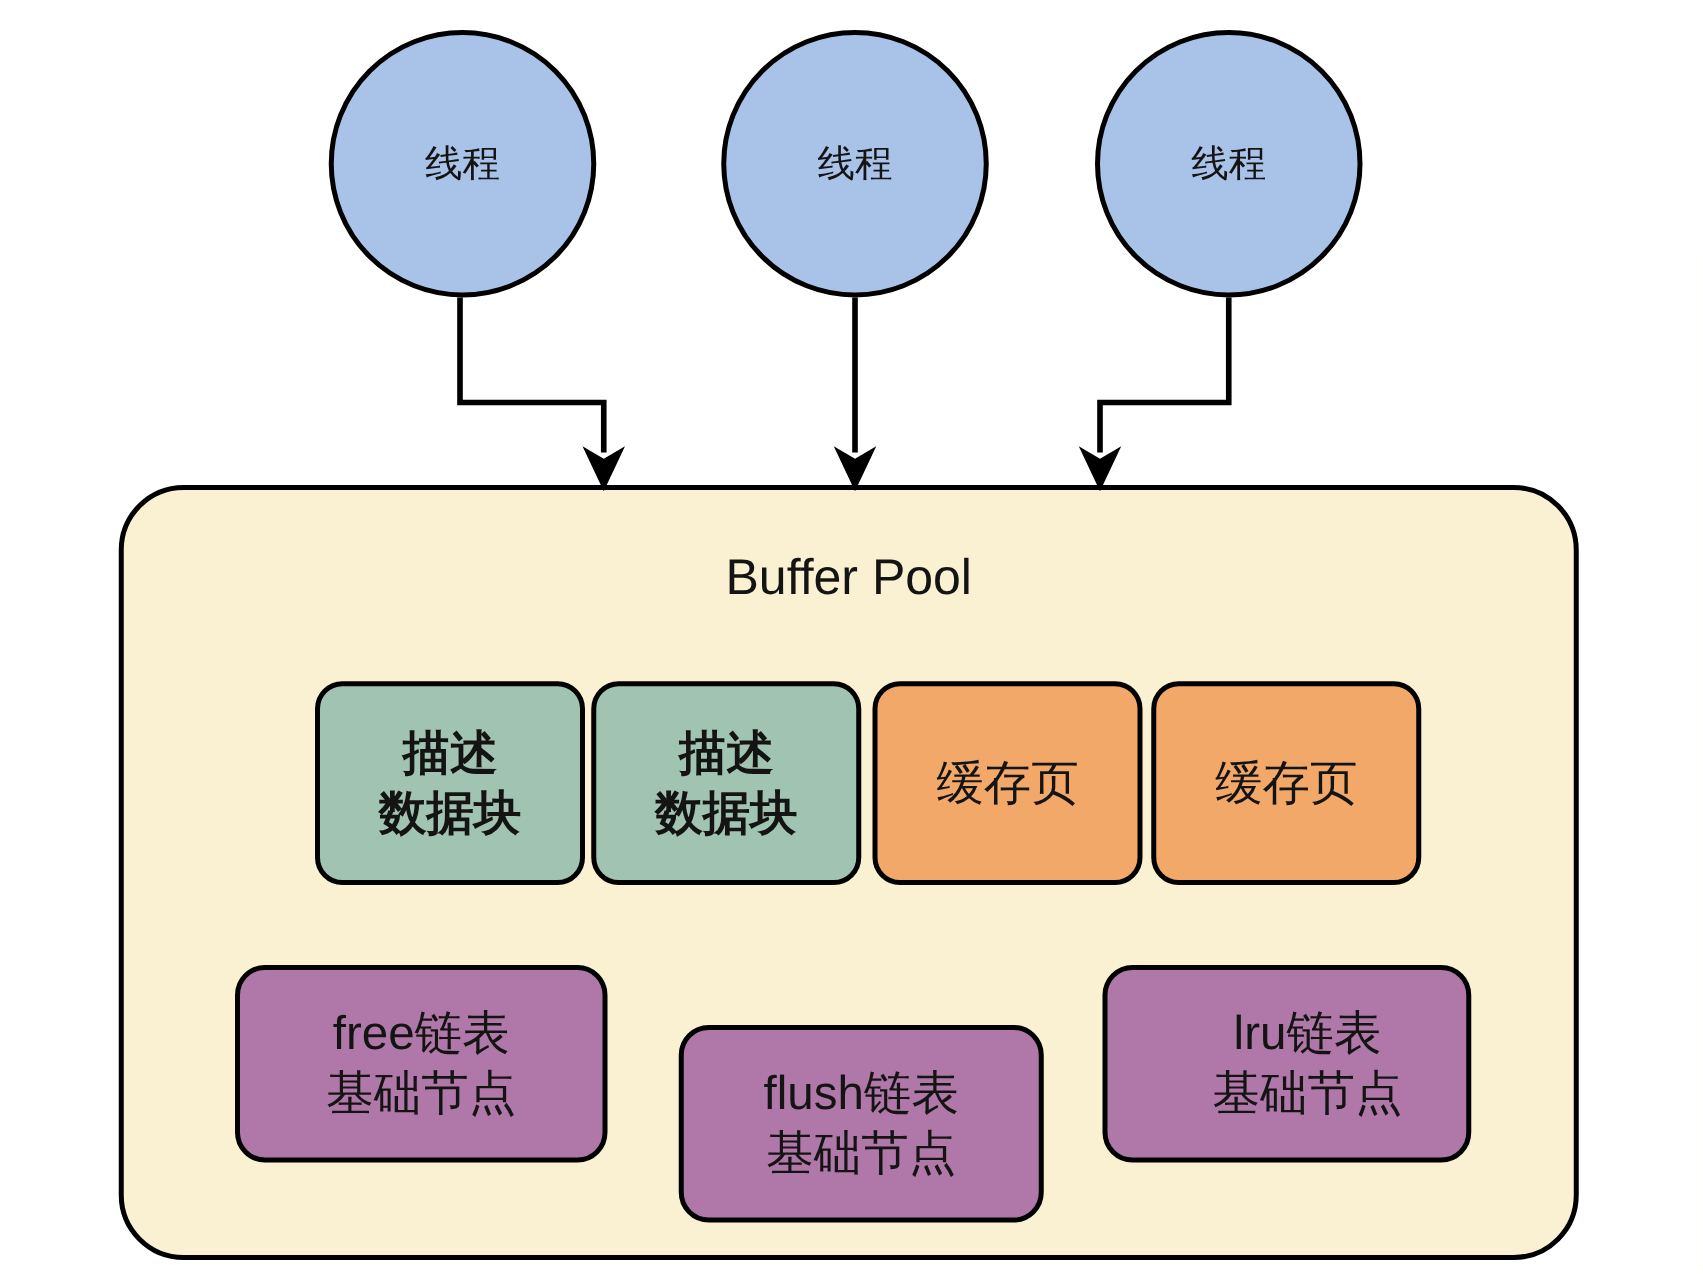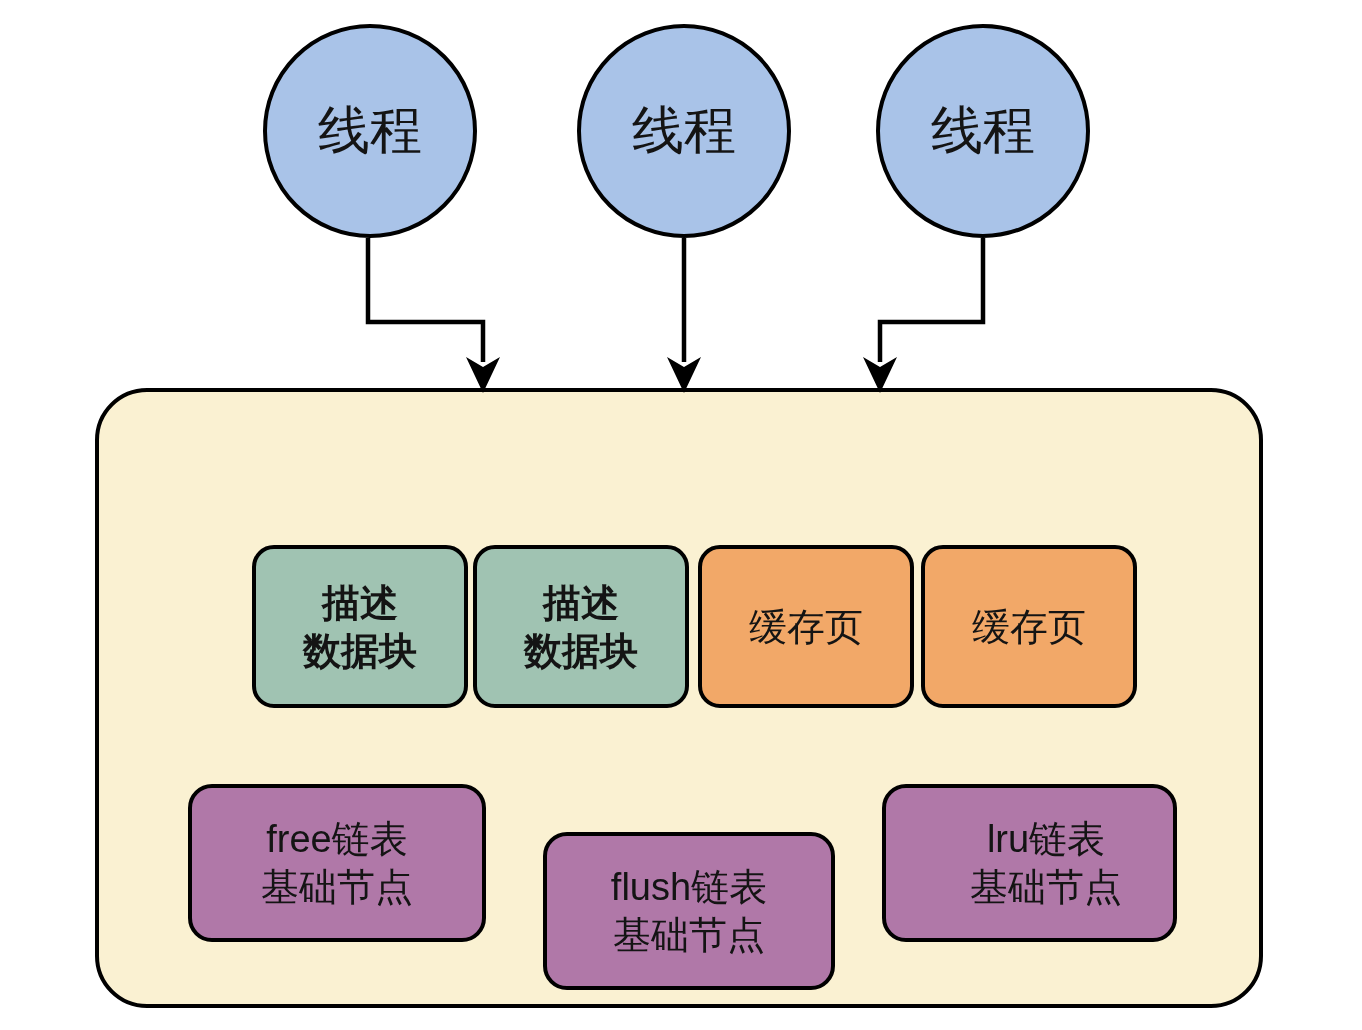--- a/index.html
+++ b/index.html
@@ -21,21 +21,21 @@
     position: absolute;
     width: 214px;
     height: 214px;
     border-radius: 50%;
     background: var(--thread-fill, #A9C3E8);
     border: 4px solid var(--stroke, #000000);
     box-sizing: border-box;
     display: flex;
     align-items: center;
     justify-content: center;
-    font-size: 52px;
+    font-size: 30px;
     z-index: 1;
   }
   .thread-circle.c1 { left: 263px; top: 24px; }
   .thread-circle.c2 { left: 577px; top: 24px; }
   .thread-circle.c3 { left: 876px; top: 24px; }
 
   
   .arrows {
     position: absolute;
     left: 0; top: 0;
@@ -81,41 +81,42 @@
   }
   
   .row1 { top: 153px; width: 216px; height: 163px; border-radius: 22px; }
   .descriptor { background: var(--descriptor-fill, #A0C3B2); font-weight: bold; }
   .cache-page { background: var(--cache-fill, #F2A868); }
   .r1b1 { left: 153px; }
   .r1b2 { left: 374px; }
   .r1b3 { left: 599px; }
   .r1b4 { left: 822px; }
   
-  .row2 { top: 392px; height: 158px; border-radius: 24px; background: var(--list-fill, #B078A8); }
+  .row2 { top: 380px; height: 158px; border-radius: 24px; background: var(--list-fill, #B078A8); }
   .r2b1 { left: 89px;  width: 298px; }
   .r2b2 { left: 444px; width: 292px; margin-top: 48px; }
   .r2b3 { left: 783px; width: 295px; padding-left: 33px; }
 </style>
 </head>
 <body>
 
 <div class="canvas" style="--thread-fill: #A9C3E8; --pool-fill: #FAF1D2; --descriptor-fill: #A0C3B2; --cache-fill: #F2A868; --list-fill: #B078A8; --stroke: #000000;">
 
   <div class="thread-circle c1">
     <span>线程</span>
   </div>
   <div class="thread-circle c2">
     <span>线程</span>
   </div>
   <div class="thread-circle c3">
     <span>线程</span>
   </div>
 
   <div class="buffer-pool">
+    <div class="pool-title">Buffer Pool</div>
 
     <div class="node row1 descriptor r1b1">
       <span>描述
 数据块</span>
     </div>
     <div class="node row1 descriptor r1b2">
       <span>描述
 数据块</span>
     </div>
     <div class="node row1 cache-page r1b3">

